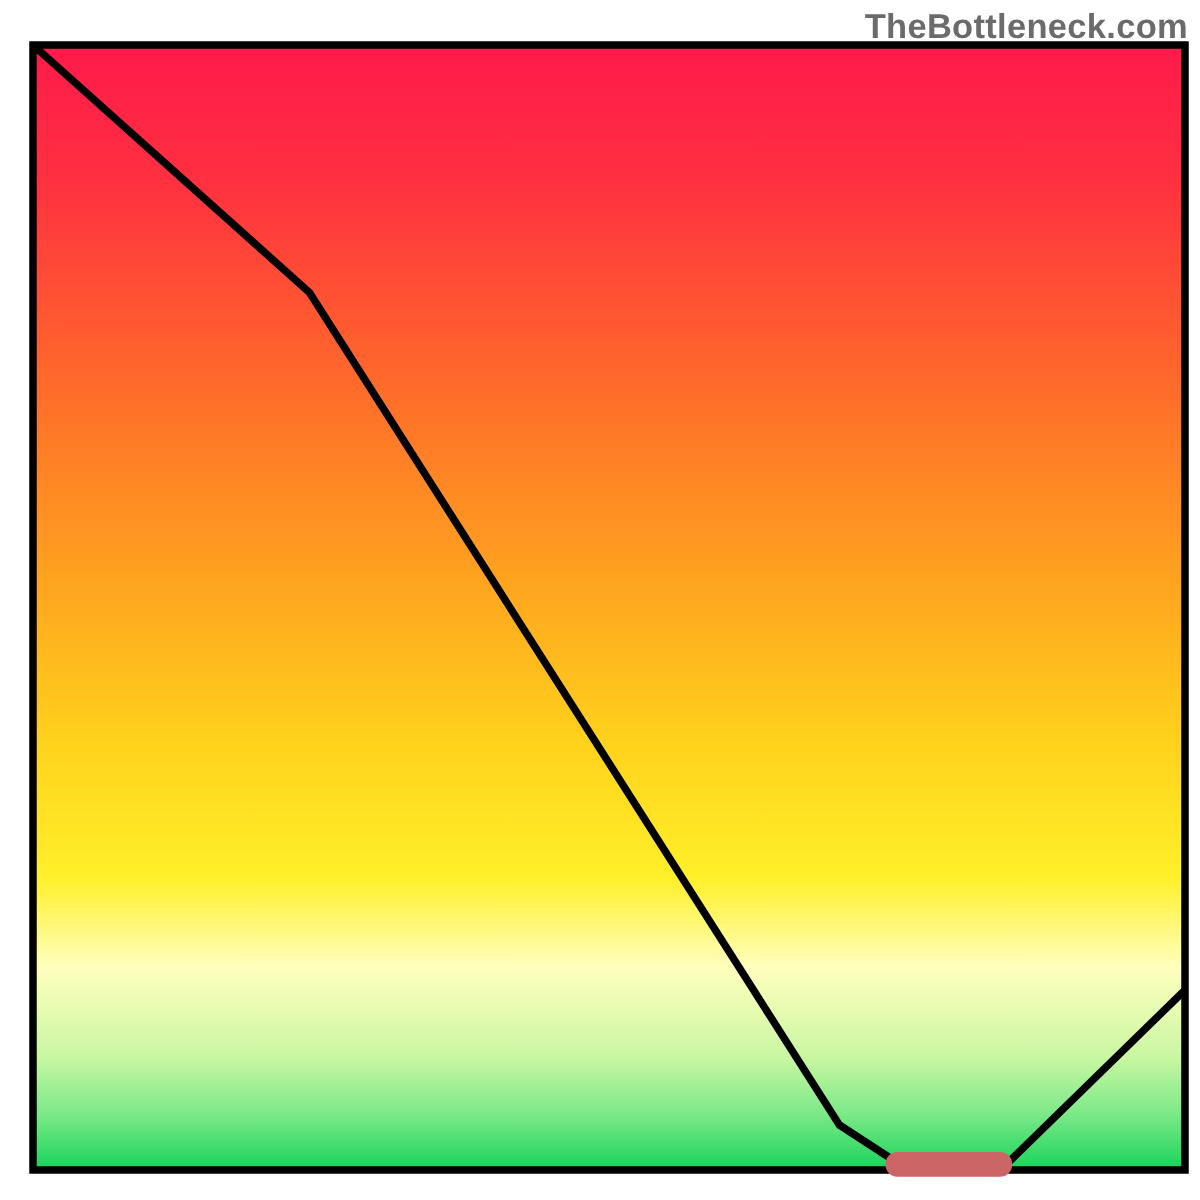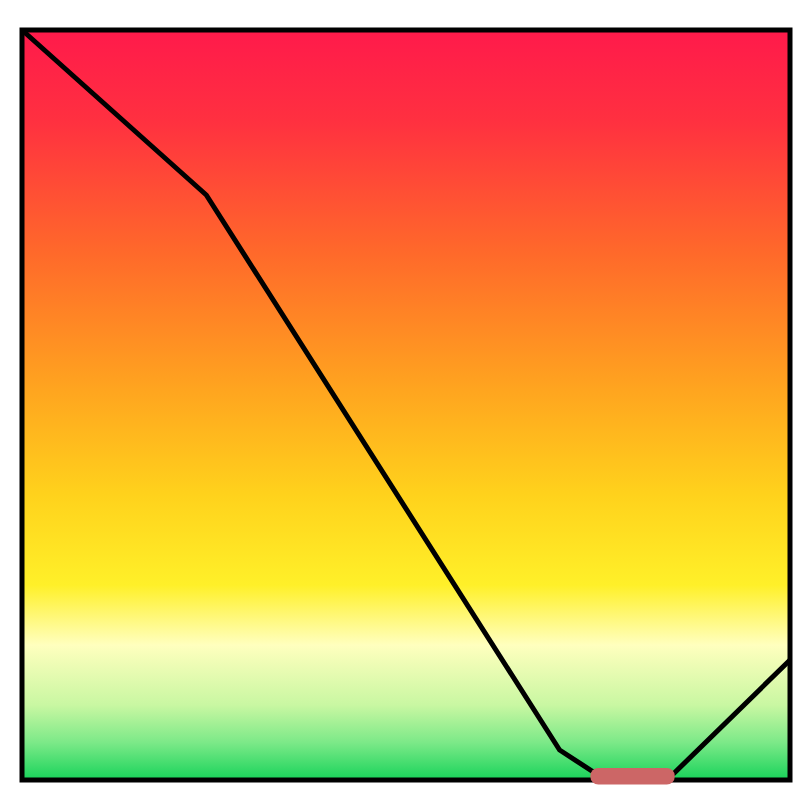--- a/index.html
+++ b/index.html
@@ -60,13 +60,14 @@
       <rect id="grad-rect" fill="url(#bg-grad)" x="22" y="30" width="768" height="750"></rect>
 
       <rect id="frame-rect" fill="none" stroke="#000000" stroke-width="5" x="22" y="30" width="768" height="750"></rect>
 
       <path id="curve" fill="none" stroke="#000000" stroke-width="5" stroke-linejoin="round" d="M 22.0 30.0 L 206.3 195.0 L 559.6 750.0 L 605.7 780.0 L 667.1 780.0 L 790.0 660.0"></path>
 
       <rect id="marker" rx="8" ry="8" x="590.3199999999999" y="768" width="84.48000000000002" height="16.5" fill="#cc6666"></rect>
     </g>
   </svg>
 
+  <div class="watermark">TheBottleneck.com</div>
 </div>
 
 </body></html>

